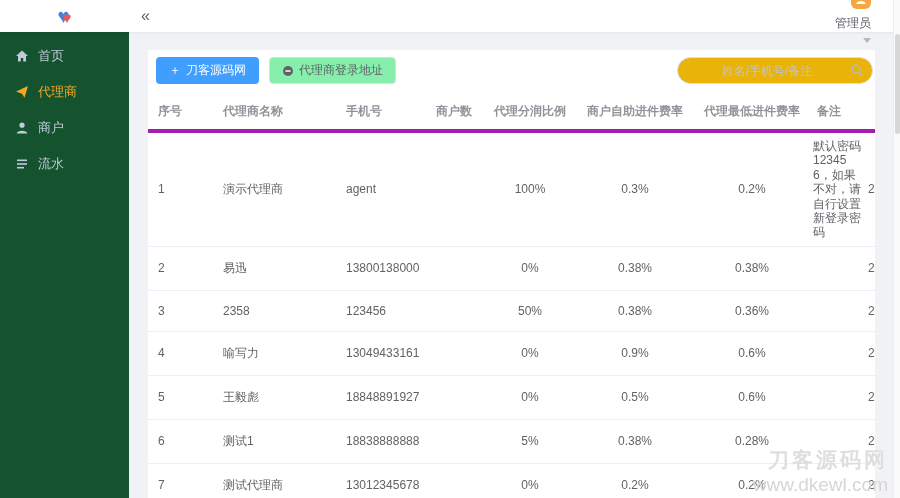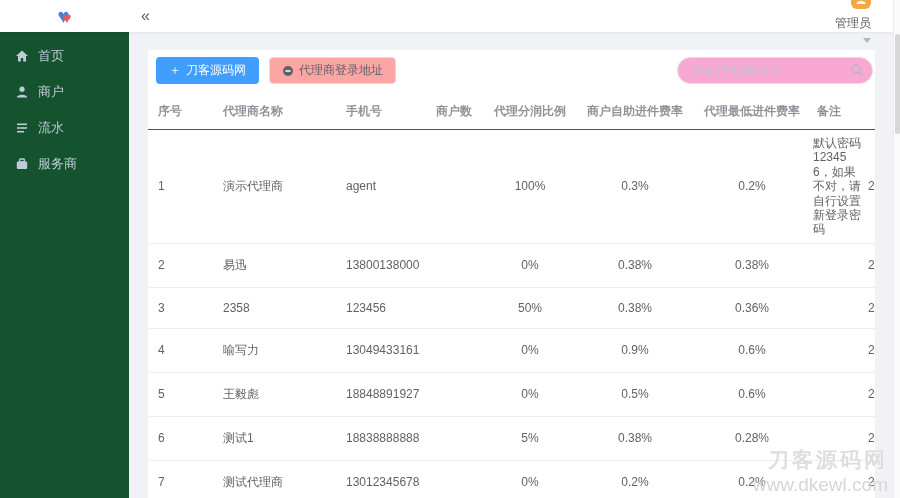--- a/index.html
+++ b/index.html
@@ -28,30 +28,30 @@
   .side-item .chev { margin-left: auto; color: #8a97a6; }
 
   
   .main { position: absolute; top: 32px; left: 129px; width: 764px; bottom: 0; background: #f0f2f5; }
   .card { position: absolute; left: 19px; top: 18px; width: 727px; bottom: 0; background: #fff; overflow: hidden; }
 
   .toolbar { display: flex; align-items: center; padding: 7px 2px 10px 8px; }
   .btn { height: 27px; font-size: 12px; border-radius: 4px; display: inline-flex; align-items: center; gap: 5px;
          padding: 0 12px; cursor: pointer; border: 1px solid transparent; white-space: nowrap; }
   .btn-primary { background: #409eff; color: #fff; }
-  .btn-default { background: #fca5a5; color: #606266; border-color: #dcdfe6; margin-left: 10px; }
+  .btn-default { background: #86efac; color: #606266; border-color: #dcdfe6; margin-left: 10px; }
   .search-wrap { margin-left: auto; position: relative; }
   .search-input { width: 196px; height: 27px; border: 1px solid #dcdfe6; border-radius: 14px;
-                  padding: 0 30px 0 14px; font-size: 12px; color: #606266; outline: none; background: #f9a8d4; }
+                  padding: 0 30px 0 14px; font-size: 12px; color: #606266; outline: none; background: #eab308; text-align: center; }
   .search-input::placeholder { color: #c0c4cc; }
   .search-icon { position: absolute; right: 9px; top: 6px; }
 
   
   table { border-collapse: collapse; table-layout: fixed; width: 760px; font-size: 12px; color: #606266; }
-  th { font-weight: 700; color: #909399; text-align: left; padding: 9px 8px; border-bottom: 1px solid #a21caf;
+  th { font-weight: 700; color: #909399; text-align: left; padding: 9px 8px; border-bottom: 4px solid #a21caf;
        white-space: nowrap; overflow: hidden; }
   td { padding: 13px 8px; border-bottom: 1px solid #ebeef5; white-space: nowrap; overflow: hidden; vertical-align: middle; }
   th:nth-child(1), td:nth-child(1) { padding-left: 10px; }
   th:nth-child(n+4):nth-child(-n+7), td:nth-child(n+4):nth-child(-n+7) { text-align: center; }
   th:nth-child(8) { text-align: left; }
   td.cell-remark { white-space: normal; word-break: break-all; line-height: 1.2; padding: 6px 4px; margin-left: 20px; }
   th:nth-child(9), td.cell-extra { padding-left: 3px; }
   .c1{width:67px}.c2{width:123px}.c3{width:85px}.c4{width:62px}.c5{width:90px}
   .c6{width:120px}.c7{width:114px}.c8{width:56px}.c9{width:43px}
 
@@ -85,41 +85,40 @@
   </div>
 </div>
 
 <div class="sidebar">
   <div class="side-item">
     <svg width="14" height="14" viewBox="0 0 14 14" fill="currentColor">
       <path d="M7 1.5 L13 7 H11 V12.5 H8.2 V9 H5.8 V12.5 H3 V7 H1 Z"></path>
     </svg>
     <span>首页</span>
   </div>
+  <div class="side-item active">
+    <svg width="14" height="14" viewBox="0 0 14 14" fill="currentColor">
+      <path d="M1 6.5 L13 1 L9.5 12.8 L7 8.8 Z"></path>
+    </svg>
+    <span>代理商</span>
+  </div>
   <div class="side-item">
     <svg width="14" height="14" viewBox="0 0 14 14" fill="currentColor">
       <circle cx="7" cy="4.2" r="2.6"></circle>
       <path d="M1.8 12.5 C1.8 8.8 12.2 8.8 12.2 12.5 Z"></path>
     </svg>
     <span>商户</span>
   </div>
   <div class="side-item">
     <svg width="14" height="14" viewBox="0 0 14 14" fill="currentColor">
       <rect x="2" y="2.5" width="10" height="1.6"></rect>
       <rect x="2" y="6.2" width="10" height="1.6"></rect>
       <rect x="2" y="9.9" width="7" height="1.6"></rect>
     </svg>
     <span>流水</span>
-  </div>
-  <div class="side-item">
-    <svg width="14" height="14" viewBox="0 0 14 14">
-      <rect x="4.6" y="2" width="4.8" height="3" rx="0.8" fill="none" stroke="currentColor" stroke-width="1.3"></rect>
-      <rect x="1.8" y="4.4" width="10.4" height="7.6" rx="1" fill="currentColor"></rect>
-    </svg>
-    <span>服务商</span>
   </div>
 </div>
 
 <div class="main">
   <div class="card">
     <div class="toolbar">
       <button class="btn btn-primary">
         <span>＋</span>
         <span>刀客源码网</span>
       </button>

